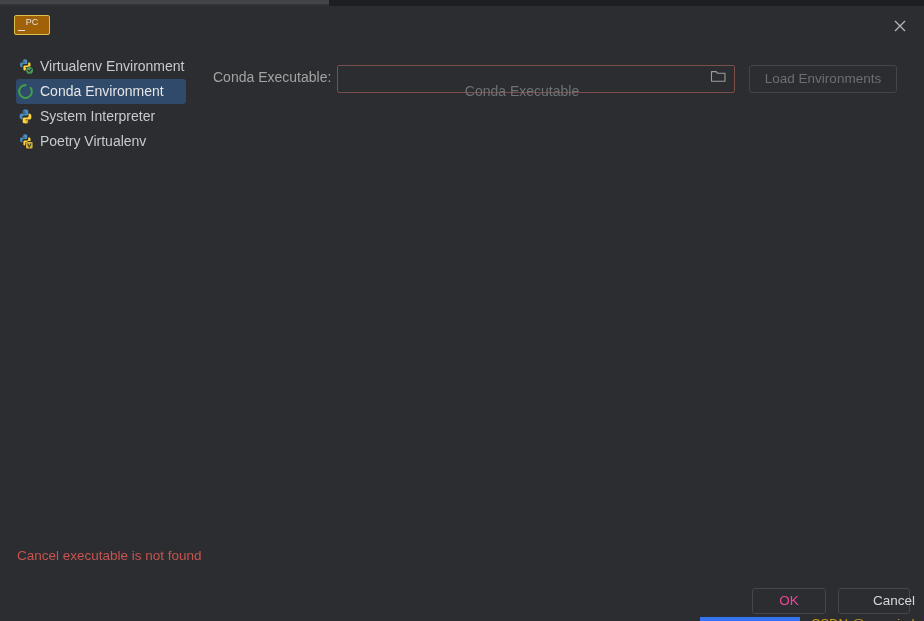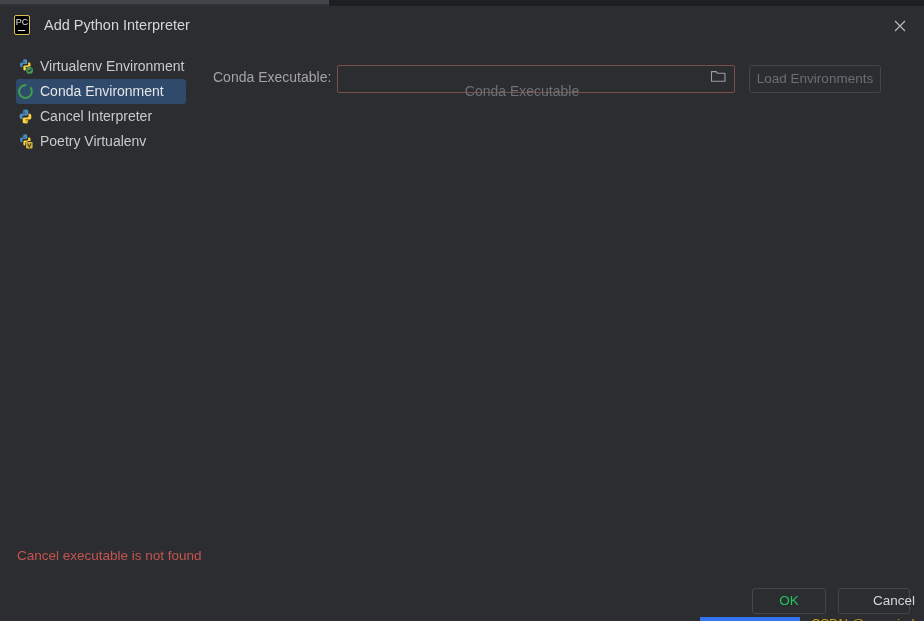--- a/index.html
+++ b/index.html
@@ -60,24 +60,24 @@
   }
 
   
   #titlebar {
     position: relative;
     height: 40px;
   }
   #app-icon {
     position: absolute;
     left: 14px; top: 9px;
-    width: 16px; height: 20px;
+    width: 36px; height: 20px;
     border: 1.5px solid #d9c04a;
     border-radius: 2px;
-    background: #000000;
+    background: #a16207;
     box-sizing: border-box;
   }
   #app-icon .pc-text {
     position: absolute;
     left: 0; right: 0; top: 1px;
     text-align: center;
     font-size: 9px;
     line-height: 10px;
     color: #dfe1e5;
     font-family: "Liberation Sans", sans-serif;
@@ -178,21 +178,21 @@
   #conda-exec-input::placeholder { color: #6e7176; opacity: 1; }
   #browse-button {
     position: absolute;
     right: 2px; top: 3px;
     width: 22px; height: 20px;
     cursor: pointer;
   }
   #load-env-button {
     position: absolute;
     left: 749px; top: 7px;
-    width: 132px; height: 28px;
+    width: 148px; height: 28px;
     border: 1px solid #42454a;
     border-radius: 3px;
     background: #2b2d30;
     color: #6b6e73;
     font-size: 13.5px;
     font-family: "Liberation Sans", sans-serif;
     line-height: 26px;
     text-align: center;
     box-sizing: border-box;
     cursor: default;
@@ -222,21 +222,21 @@
     background: #2b2d30;
     font-size: 13.5px;
     font-family: "Liberation Sans", sans-serif;
     line-height: 24px;
     text-align: center;
     box-sizing: border-box;
   }
   #ok-button {
     left: 752px;
     width: 74px;
-    color: #22c55e;
+    color: #ec4899;
     cursor: default;
   }
   #cancel-button {
     left: 838px;
     width: 72px;
     color: #d4d6da;
     cursor: pointer;
     padding-left: 34px;
   }
 
@@ -261,21 +261,20 @@
 <div id="bg-bottom-bar"></div>
 <div id="bg-bottom-tab"></div>
 
 <div id="dialog">
 
   <div id="titlebar">
     <div id="app-icon">
       <div class="pc-text">PC</div>
       <div class="pc-underline"></div>
     </div>
-    <div id="dialog-title">Add Python Interpreter</div>
     <div id="close-button">
       <svg width="14" height="14" viewBox="0 0 14 14">
         <path d="M2 2 L12 12 M12 2 L2 12" stroke="#b4b6ba" stroke-width="1.3" fill="none"></path>
       </svg>
     </div>
   </div>
 
   <div id="sidebar">
 
     <div class="sidebar-item">
@@ -300,21 +299,21 @@
       <span class="si-label">Conda Environment</span>
     </div>
 
     <div class="sidebar-item">
       <span class="sidebar-icon">
         <svg width="17" height="17" viewBox="0 0 17 17">
           <path d="M8.5 1.5c-2.8 0-2.7 1.2-2.7 1.2v2.1h2.8v.7H4.4S2.6 5.3 2.6 8.3s1.6 2.9 1.6 2.9h1.3V9s-.07-1.6 1.5-1.6h2.8s1.5.05 1.5-1.45V2.9S11.4 1.5 8.5 1.5zM6.9 2.6c.3 0 .55.25.55.55s-.25.55-.55.55-.55-.25-.55-.55.25-.55.55-.55z" fill="#4b8bbe"></path>
           <path d="M8.5 15.5c2.8 0 2.7-1.2 2.7-1.2v-2.1H8.4v-.7h4.2s1.8.2 1.8-2.8-1.6-2.9-1.6-2.9h-1.3V8s.07 1.6-1.5 1.6H7.2s-1.5-.05-1.5 1.45v3.05S5.6 15.5 8.5 15.5zm1.6-1.1a.55.55 0 1 1 0-1.1.55.55 0 0 1 0 1.1z" fill="#ffd43b"></path>
         </svg>
       </span>
-      <span class="si-label">Cancel Interpreter</span>
+      <span class="si-label">System Interpreter</span>
     </div>
 
 
     <div class="sidebar-item">
       <span class="sidebar-icon">
         <svg width="17" height="17" viewBox="0 0 17 17">
           <path d="M8 1.2c-2.3 0-2.2 1-2.2 1v1.7h2.3v.6H4.5S3 4.3 3 6.8s1.3 2.4 1.3 2.4h1.1V7.4s-.06-1.3 1.25-1.3h2.3s1.25.04 1.25-1.2V2.6S10.4 1.2 8 1.2zM6.7 2.1c.25 0 .45.2.45.45s-.2.45-.45.45-.45-.2-.45-.45.2-.45.45-.45z" fill="#4b8bbe"></path>
           <path d="M8.6 12.6c2.3 0 2.2-1 2.2-1v-1.7H8.5v-.6h3.6s1.5.1 1.5-2.4-1.3-2.4-1.3-2.4h-1.1v1.8s.06 1.3-1.25 1.3h-2.3S6.4 7.6 6.4 8.85v2.3s-.2 1.45 2.2 1.45z" fill="#ffd43b"></path>
           <circle cx="12.3" cy="12.2" r="4.2" fill="#2b2d30"></circle>
           <rect x="9" y="9" width="6.6" height="6.4" rx="1" fill="#d6b33c"></rect>

